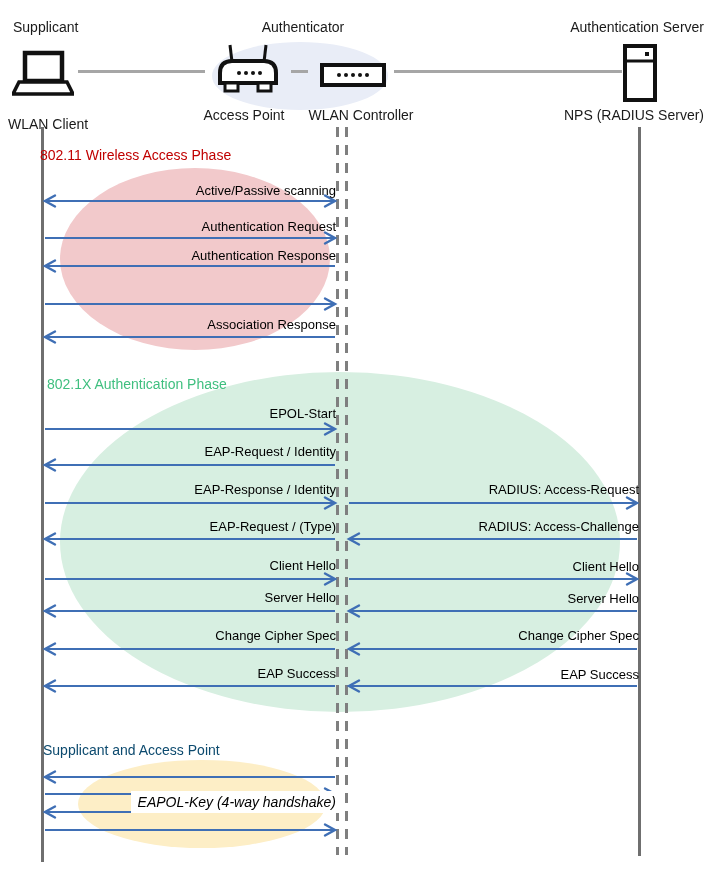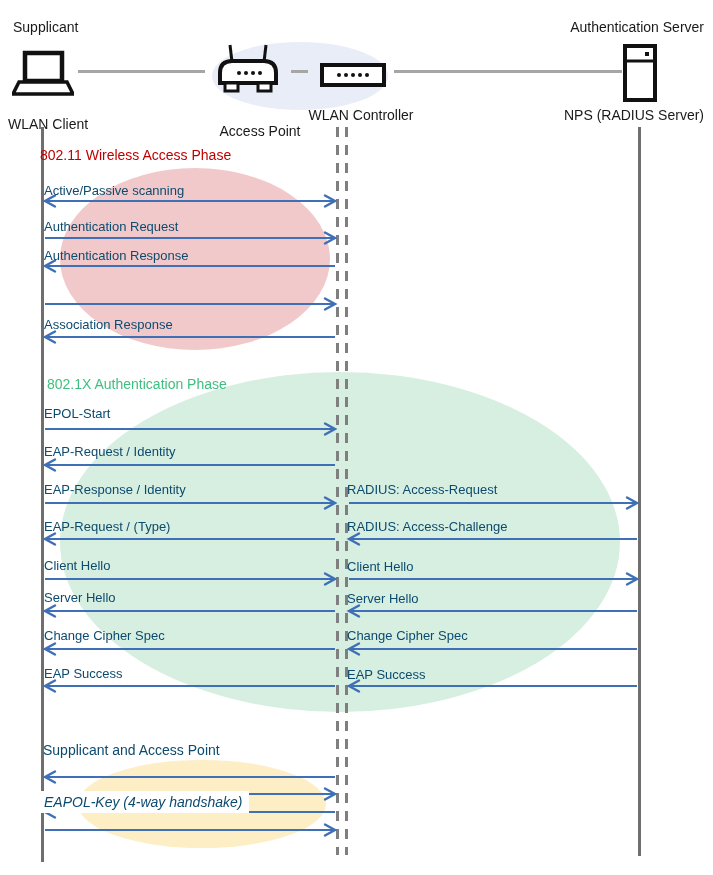--- a/index.html
+++ b/index.html
@@ -15,21 +15,21 @@
   .ellipse{position:absolute;border-radius:50%;}
   
   .lifeline{position:absolute;width:3px;background:#6f6f6f;}
   .lifeline-dashed{position:absolute;width:3px;
      background:repeating-linear-gradient(to bottom,#7f7f7f 0px,#7f7f7f 10px,transparent 10px,transparent 18px);}
   
   .connector{position:absolute;top:70px;height:3px;background:#a6a6a6;}
   
   .phase-title{position:absolute;width:300px;font-size:14px;white-space:nowrap;}
   
-  .msg-label{position:absolute;width:300px;text-align:left;font-size:13px;color:#0c4a6e;white-space:nowrap;}
+  .msg-label{position:absolute;width:300px;text-align:right;font-size:13px;color:#000000;white-space:nowrap;}
   .msg-label span{padding:0 4px;}
   .msg-label.bg{font-size:14px;font-style:italic;}
   .msg-label.bg span{background:#fff;box-shadow:0 0 0 3px #fff;}
   svg.layer{position:absolute;left:0;top:0;}
   .icon{position:absolute;}
 </style>
 </head>
 <body>
 
 <div id="page">
@@ -69,24 +69,25 @@
     <circle cx="47" cy="12" r="2" fill="#111"></circle>
   </svg>
 
   <svg class="icon" style="left:623px;top:44px;" width="34" height="58" viewBox="0 0 34 58">
     <rect x="2" y="2" width="30" height="54" fill="#fff" stroke="#111" stroke-width="4"></rect>
     <line x1="4" y1="17" x2="30" y2="17" stroke="#111" stroke-width="3"></line>
     <rect x="22" y="8" width="4" height="4" fill="#111"></rect>
   </svg>
 
   <div class="actor-role" style="left:13px;">Supplicant</div>
+  <div class="actor-role centered" style="left:203px;width:200px;">Authenticator</div>
   <div class="actor-role right-al" style="right:9px;width:260px;">Authentication Server</div>
 
   <div class="actor-dev" style="left:8px;margin-top:9px;">WLAN Client</div>
-  <div class="actor-dev centered" style="left:185px;width:150px;margin-top:16px;">Access Point</div>
+  <div class="actor-dev centered" style="left:169px;width:150px;">Access Point</div>
   <div class="actor-dev centered" style="left:286px;width:150px;">WLAN Controller</div>
   <div class="actor-dev right-al" style="right:9px;width:260px;">NPS (RADIUS Server)</div>
 
   <div class="lifeline" style="left:41px;top:127px;height:735px;"></div>
   <div class="lifeline-dashed" style="left:336px;top:127px;height:728px;"></div>
   <div class="lifeline-dashed" style="left:345px;top:127px;height:728px;"></div>
   <div class="lifeline" style="left:638px;top:127px;height:729px;"></div>
 
   <div class="phase-title" style="left: 40px; top: 147px; color: rgb(192, 0, 0);">802.11 Wireless Access Phase</div>
   <div class="phase-title" style="left: 47px; top: 376px; color: rgb(63, 191, 127);">802.1X Authentication Phase</div>

